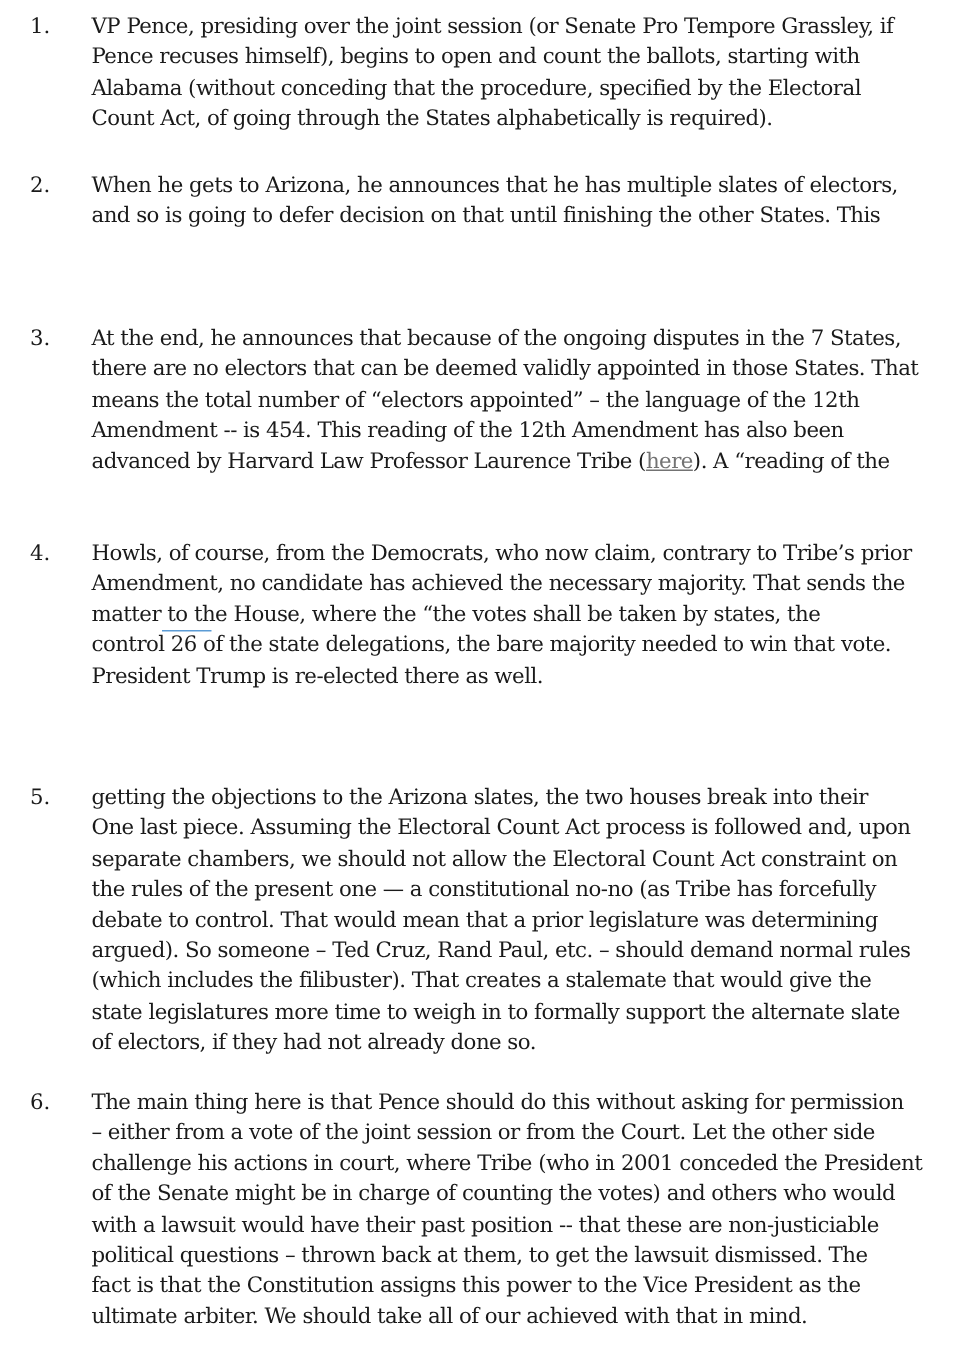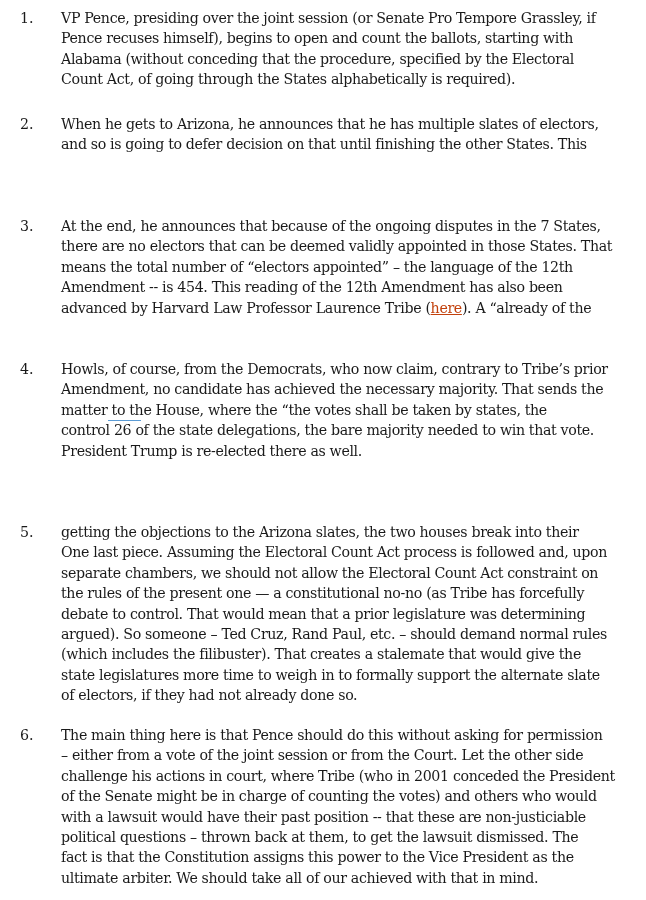--- a/index.html
+++ b/index.html
@@ -39,21 +39,21 @@
       width: 595px;
     }
     .line {
       display: block;
       font-size: 14.2px;
       line-height: 20.4px;
       white-space: nowrap;
       letter-spacing: -0.35px;
     }
     .link {
-      color: #c2410c;
+      color: #737373;
       text-decoration: underline;
       cursor: pointer;
     }
     .tickmark {
       position: absolute;
       height: 1px;
       background: #5b9bd5;
     }
   </style>
 </head>
@@ -78,21 +78,21 @@
     </div>
   </div>
 
   <div class="item" style="top:216px">
     <span class="num">3.</span>
     <div class="lines">
       <span class="line">At the end, he announces that because of the ongoing disputes in the 7 States,</span>
       <span class="line">there are no electors that can be deemed validly appointed in those States.  That</span>
       <span class="line">means the total number of “electors appointed” – the language of the 12th</span>
       <span class="line">Amendment -- is 454.  This reading of the 12th Amendment has also been</span>
-      <span class="line"><span>advanced by Harvard Law Professor Laurence Tribe (</span><span class="link">here</span><span>).  A “already of the</span></span>
+      <span class="line"><span>advanced by Harvard Law Professor Laurence Tribe (</span><span class="link">here</span><span>).  A “reading of the</span></span>
     </div>
   </div>
 
   <div class="item" style="top:359px">
     <span class="num">4.</span>
     <div class="lines">
       <span class="line">Howls, of course, from the Democrats, who now claim, contrary to Tribe’s prior</span>
       <span class="line">Amendment, no candidate has achieved the necessary majority.  That sends the</span>
       <span class="line">matter to the House, where the “the votes shall be taken by states, the</span>
       <span class="line">control 26 of the state delegations, the bare majority needed to win that vote.</span>

